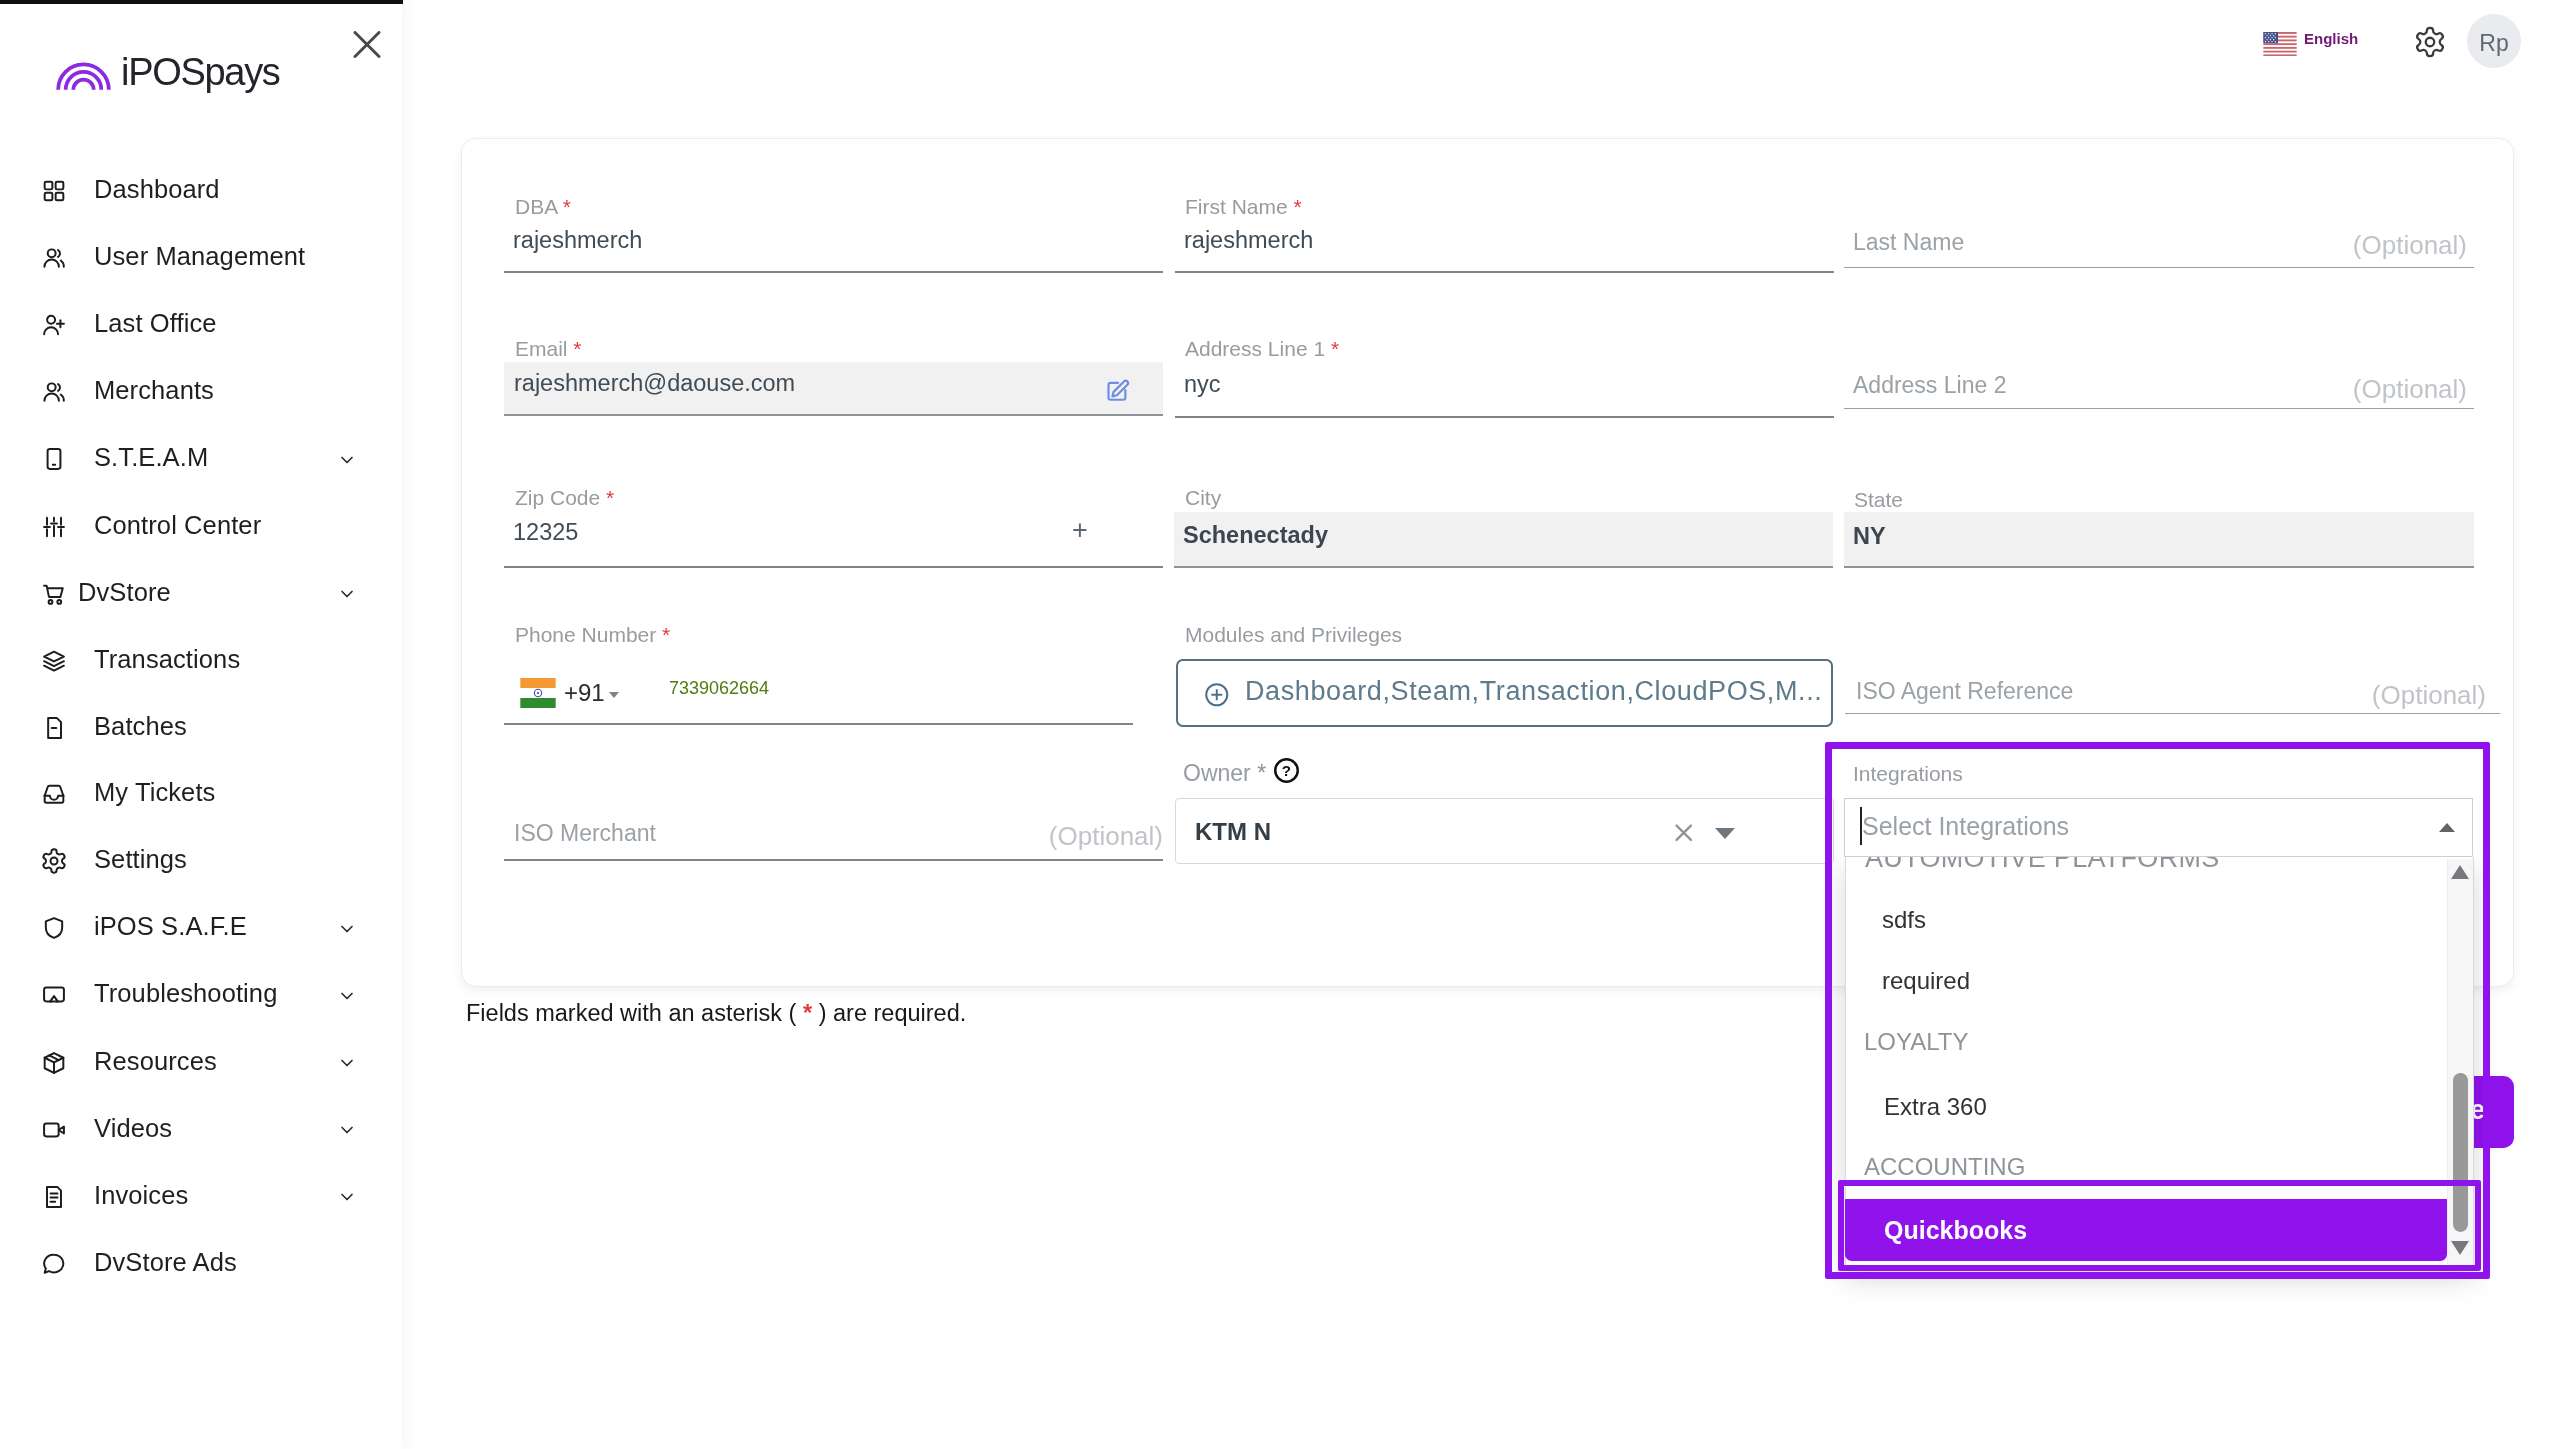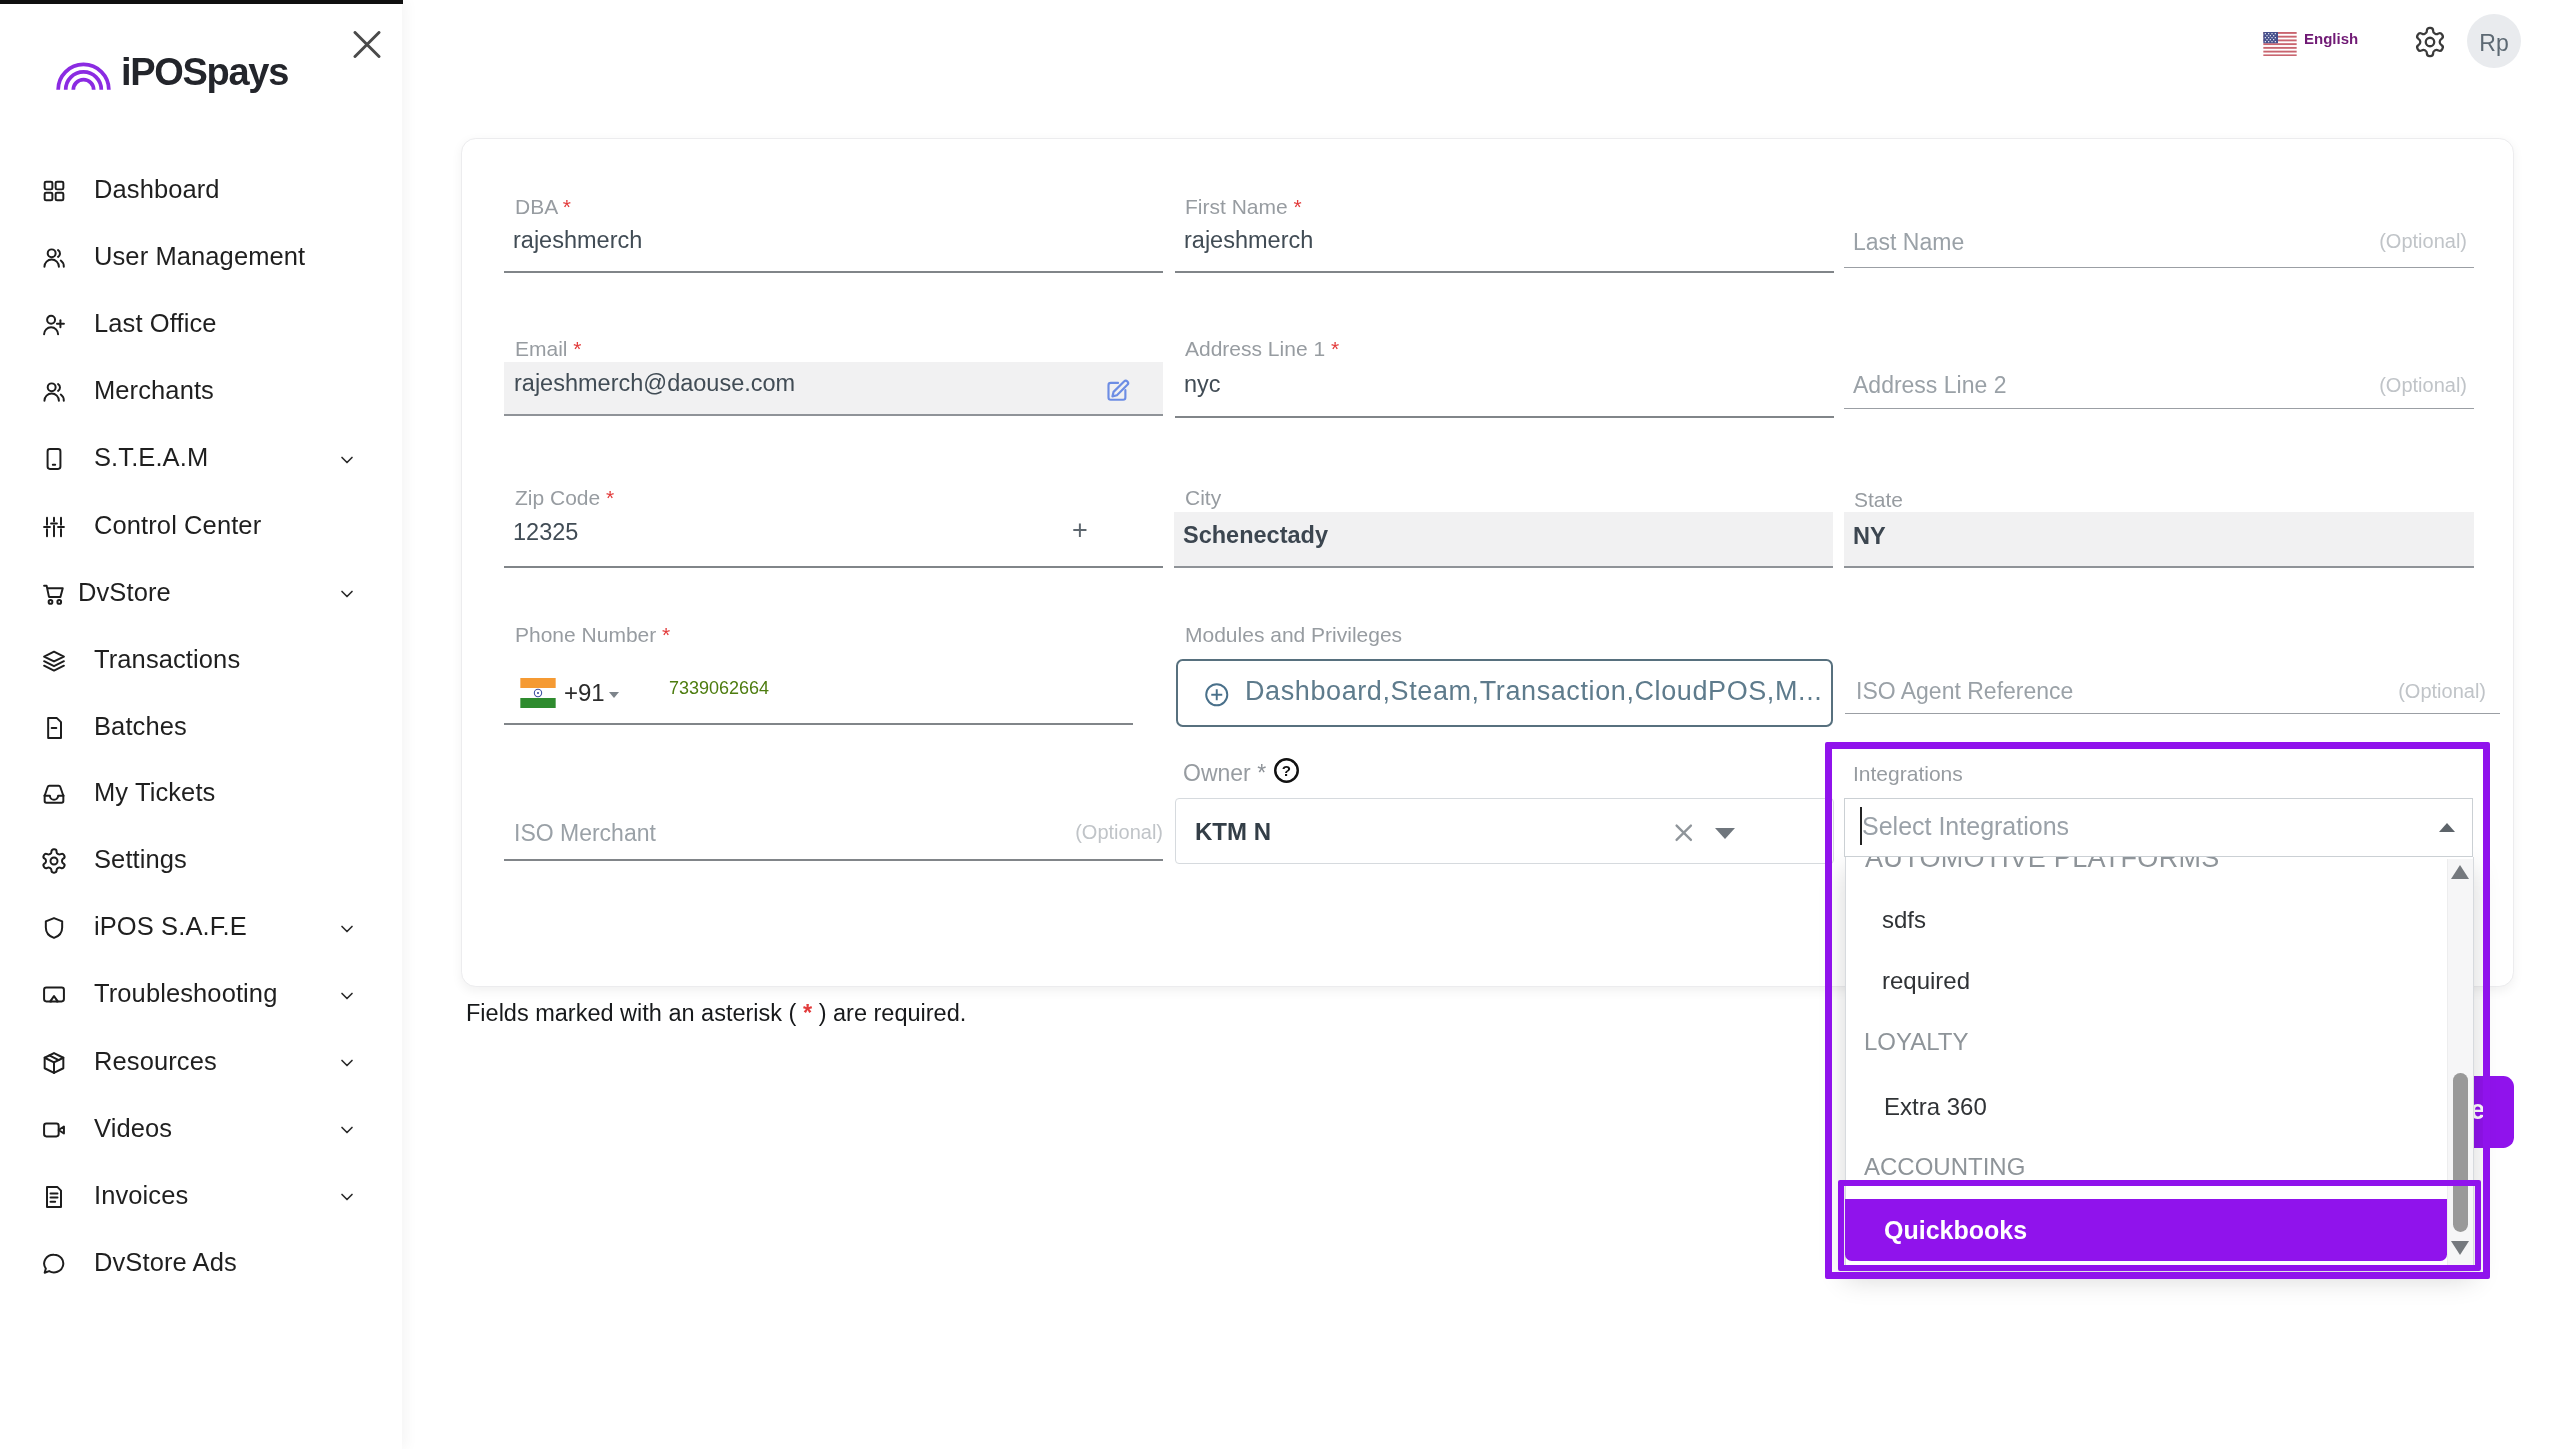--- a/index.html
+++ b/index.html
@@ -1,39 +1,39 @@
 <!DOCTYPE html>
 <html style="font-size:10.7px"><head><meta charset="utf-8">
 <style>
 *{margin:0;padding:0;box-sizing:border-box}
 html,body{width:2576px;height:1449px;background:#fff;font-family:"Liberation Sans",sans-serif;overflow:hidden}
 .abs{position:absolute}
 .lbl{position:absolute;font-size:21px;color:#979ca1;white-space:nowrap}
 .val{position:absolute;font-size:23.5px;color:#414c55;white-space:nowrap}
 .ph{position:absolute;font-size:23px;color:#9aa1a7;white-space:nowrap}
-.opt{position:absolute;font-size:20px;color:#c0c4c8;white-space:nowrap}
+.opt{position:absolute;font-size:26px;color:#c0c4c8;white-space:nowrap}
 .ul{position:absolute;height:2px;background:#818589}
 .gb{position:absolute;background:#f1f1f2;border-bottom:2px solid #8f9398}
 .ast{color:#e23b3b}
 .mi{position:absolute;font-size:25.5px;color:#1f1f1f;white-space:nowrap;letter-spacing:0.1px}
 .li-item{position:absolute;font-size:24px;color:#303336;white-space:nowrap}
 .li-head{position:absolute;font-size:24px;color:#8e9499;white-space:nowrap}
 </style></head>
 <body>
 
 <div class="abs" style="left:0;top:0;width:402px;height:1449px;background:#fff;box-shadow:5.4px 0 13.4px rgba(0,0,0,.045)"></div>
 <div class="abs" style="left:0;top:0;width:403px;height:4px;background:#101010"></div>
 <svg class="abs" style="left:56px;top:56px" width="55" height="34" viewBox="0 0 82 50">
 <g fill="none" stroke="#8b2be2" stroke-width="5.6">
 <path d="M 3.2 50 A 37.8 37.8 0 0 1 78.8 50"></path>
 <path d="M 14.5 50 A 26.5 26.5 0 0 1 67.5 50"></path>
 <path d="M 25.8 50 A 15.2 15.2 0 0 1 56.2 50"></path>
 </g>
   </svg>
-<div class="abs" style="left:121px;top:51px;font-size:38px;font-weight:bold;color:#23252b;letter-spacing:-1.3px">iPOSpays</div>
+<div class="abs" style="left:121px;top:51px;font-size:38px;font-weight:normal;color:#23252b;letter-spacing:-1.3px">iPOSpays</div>
 <svg class="abs" style="left:353px;top:31px" width="28" height="27" viewBox="0 0 42 40">
 <g stroke="#4a4a4a" stroke-width="4.4" stroke-linecap="round">
       <line x1="3" y1="2" x2="39" y2="38"></line>
       <line x1="39" y1="2" x2="3" y2="38"></line>
     </g>
   </svg>
 <svg class="abs" style="left:40px;top:177px" width="28" height="28" viewBox="0 0 24 24">
     <g fill="none" stroke="#1d1d1d" stroke-width="1.7" stroke-linecap="round" stroke-linejoin="round">
       <rect x="4" y="4" width="6.6" height="6.6" rx="1.2"></rect>
       <rect x="13.4" y="4" width="6.6" height="6.6" rx="1.2"></rect>

